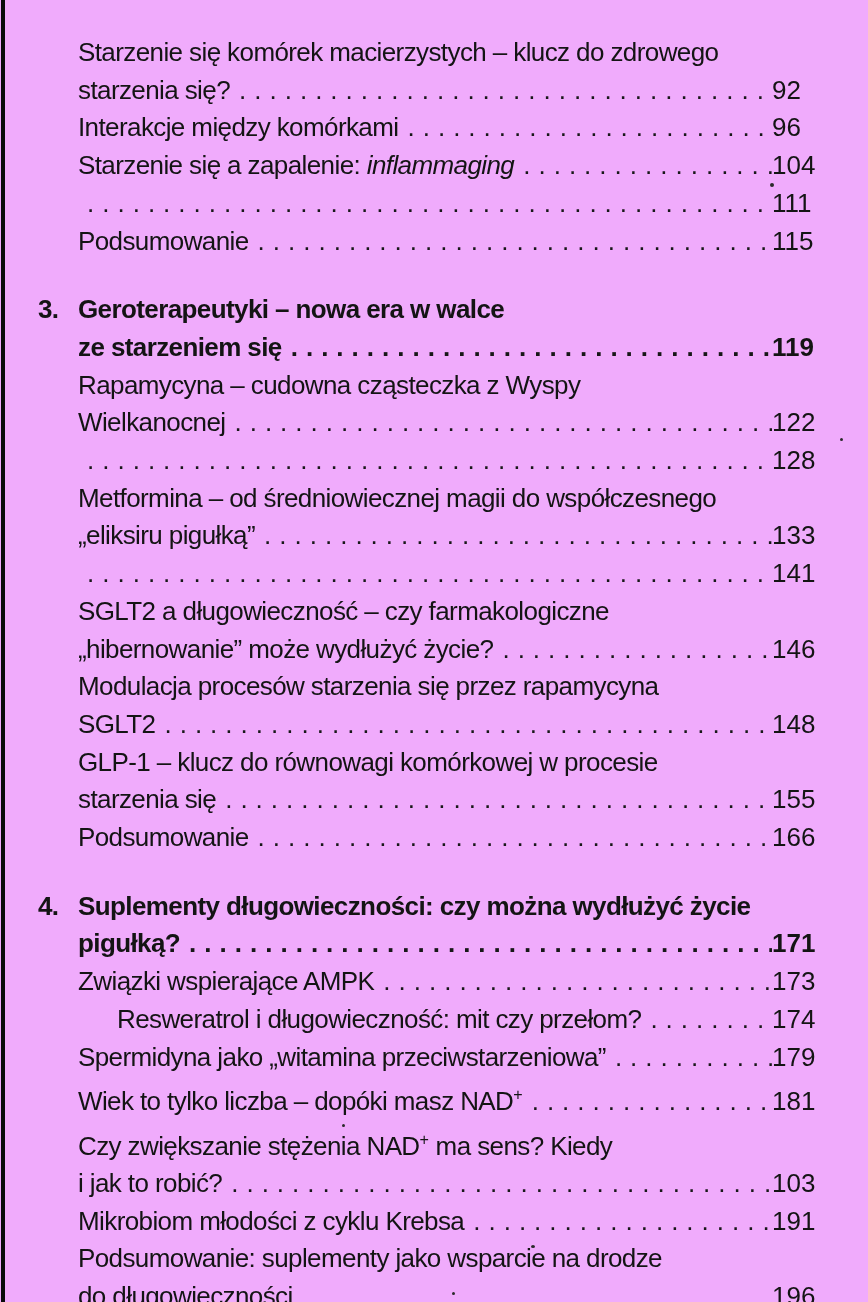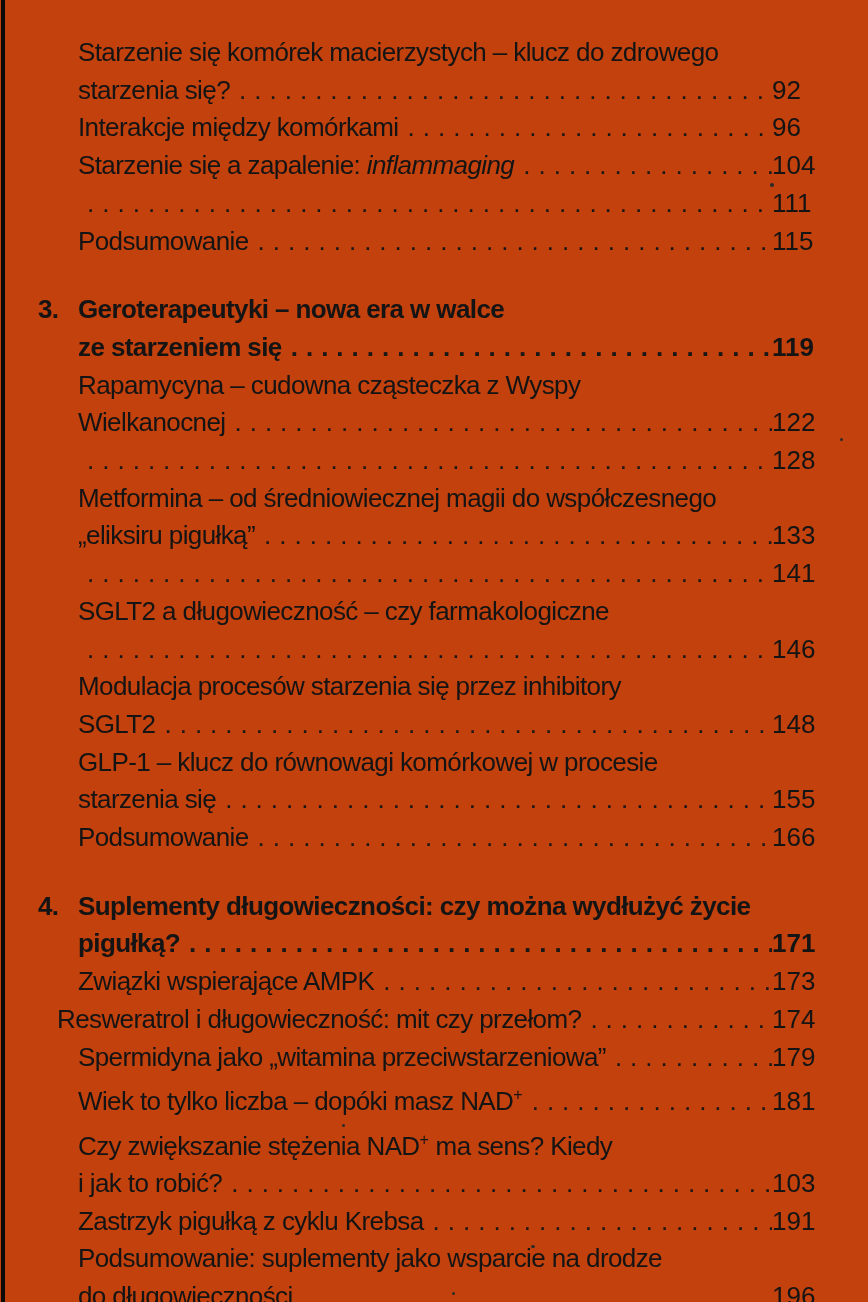--- a/index.html
+++ b/index.html
@@ -1,19 +1,19 @@
 <!DOCTYPE html>
 <html lang="pl"><head>
 <meta charset="utf-8">
 <style>
   html,body{margin:0;padding:0;background:#e8e8e8;}
   .page{
     position:relative;
     width:868px;height:1302px;
-    background:#c2410c;
+    background:#f0abfc;
     color:#141414;
     font-family:"Liberation Sans",sans-serif;
     overflow:hidden;
     margin:0 auto;
   }
   .scan-bar{
     position:absolute;left:1px;top:0;width:4px;height:100%;
     background:#0a0a0a;
   }
   .toc{
@@ -25,21 +25,21 @@
     align-items:baseline;
     padding-left:78px;
     line-height:37.7px;
     font-size:26px;
     letter-spacing:-0.6px;
     white-space:nowrap;
     position:relative;
   }
   .row.chapter{font-weight:700;}
   .row.gap{margin-top:31px;}
-  .row.subitem{padding-left:57px;}
+  .row.subitem{padding-left:117px;}
   .num{
     position:absolute;left:38px;top:0;
     font-weight:700;
   }
   .txt{flex:none;}
   .txt em{font-style:italic;}
   .txt sup{font-size:62%;vertical-align:super;letter-spacing:0;}
   .leader{
     flex:1 1 auto;
     min-width:0;
@@ -128,25 +128,26 @@
         <span class="page-num">133</span>
       </div>
       <div class="row item">
         <span class="leader">............................................................</span>
         <span class="page-num">141</span>
       </div>
       <div class="row item">
         <span class="txt"><span>SGLT2 a długowieczność – czy farmakologiczne</span></span>
       </div>
       <div class="row item">
+        <span class="txt"><span>„hibernowanie” może wydłużyć życie?</span></span>
         <span class="leader">............................................................</span>
         <span class="page-num">146</span>
       </div>
       <div class="row item">
-        <span class="txt"><span>Modulacja procesów starzenia się przez inhibitory</span></span>
+        <span class="txt"><span>Modulacja procesów starzenia się przez rapamycyna</span></span>
       </div>
       <div class="row item">
         <span class="txt"><span>SGLT2</span></span>
         <span class="leader">............................................................</span>
         <span class="page-num">148</span>
       </div>
       <div class="row item">
         <span class="txt"><span>GLP-1 – klucz do równowagi komórkowej w procesie</span></span>
       </div>
       <div class="row item">
@@ -190,21 +191,21 @@
       </div>
       <div class="row item">
         <span class="txt"><span>Czy zwiększanie stężenia NAD</span><sup>+</sup><span> ma sens? Kiedy</span></span>
       </div>
       <div class="row item">
         <span class="txt"><span>i jak to robić?</span></span>
         <span class="leader">............................................................</span>
         <span class="page-num">103</span>
       </div>
       <div class="row item">
-        <span class="txt"><span>Zastrzyk pigułką z cyklu Krebsa</span></span>
+        <span class="txt"><span>Mikrobiom młodości z cyklu Krebsa</span></span>
         <span class="leader">............................................................</span>
         <span class="page-num">191</span>
       </div>
       <div class="row item">
         <span class="txt"><span>Podsumowanie: suplementy jako wsparcie na drodze</span></span>
       </div>
       <div class="row item">
         <span class="txt"><span>do długowieczności</span></span>
         <span class="leader">............................................................</span>
         <span class="page-num">196</span>

